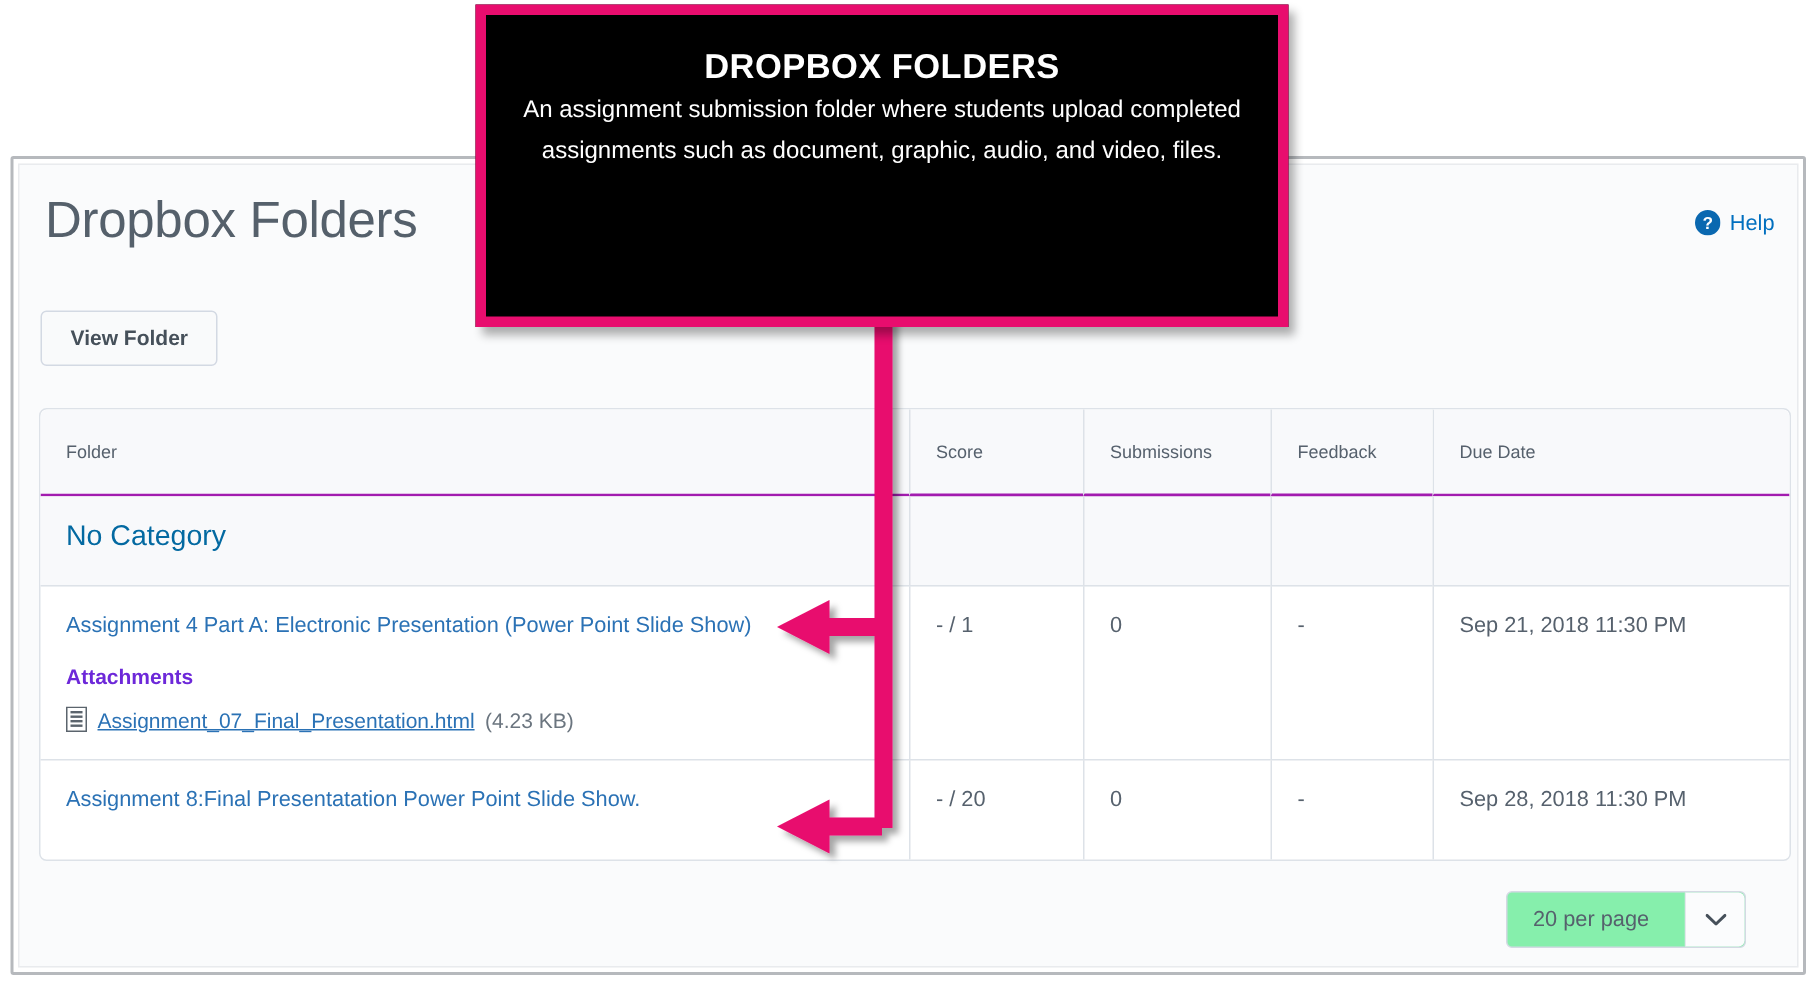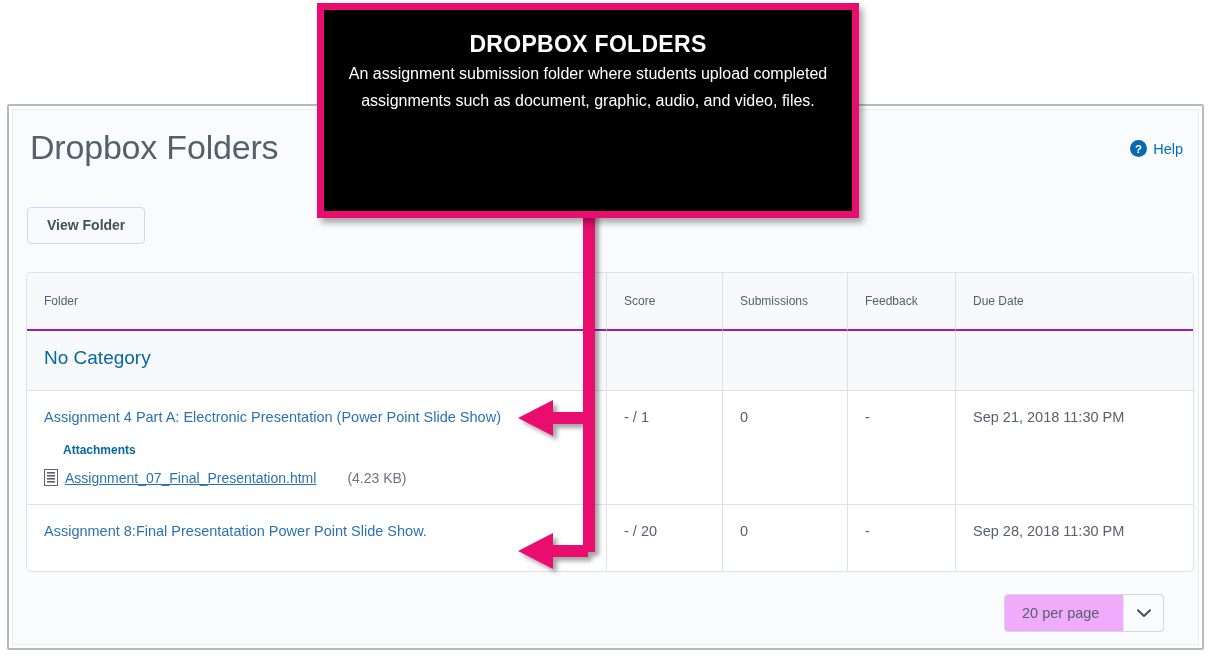--- a/index.html
+++ b/index.html
@@ -114,49 +114,48 @@
 
   .folder-link {
     color: #2b72b5;
     font-size: 14.5px;
     text-decoration: none;
     cursor: pointer;
     display: inline-block;
   }
   .attachments-block { margin-top: 18px; }
   .attachments-label {
-    font-size: 12px;
+    font-size: 14px;
     font-weight: 700;
-    color: #0369a1;
-    margin-left: 19px;
+    color: #6d28d9;
   }
   .attachment-item {
     margin-top: 12px;
     display: flex;
     align-items: flex-end;
     gap: 7px;
     font-size: 14px;
     color: #6b757f;
   }
   .doc-icon { width: 14px; height: 17px; display: block; flex: none; }
   .attachment-name {
     color: #2b72b5;
     text-decoration: underline;
     cursor: pointer;
   }
-  .attachment-size { color: #6b757f; margin-left: 24px; }
+  .attachment-size { color: #6b757f; }
 
   
   .per-page-select {
     position: absolute;
     right: 34px; bottom: 12px;
     width: 160px; height: 38px;
     display: flex;
     align-items: center;
-    background: #f0abfc;
+    background: #86efac;
     border: 1px solid #d3d9e3;
     border-radius: 4px;
     cursor: pointer;
   }
   .per-page-label {
     flex: 1;
     padding-left: 17px;
     font-size: 14.5px;
     color: #56616d;
   }

